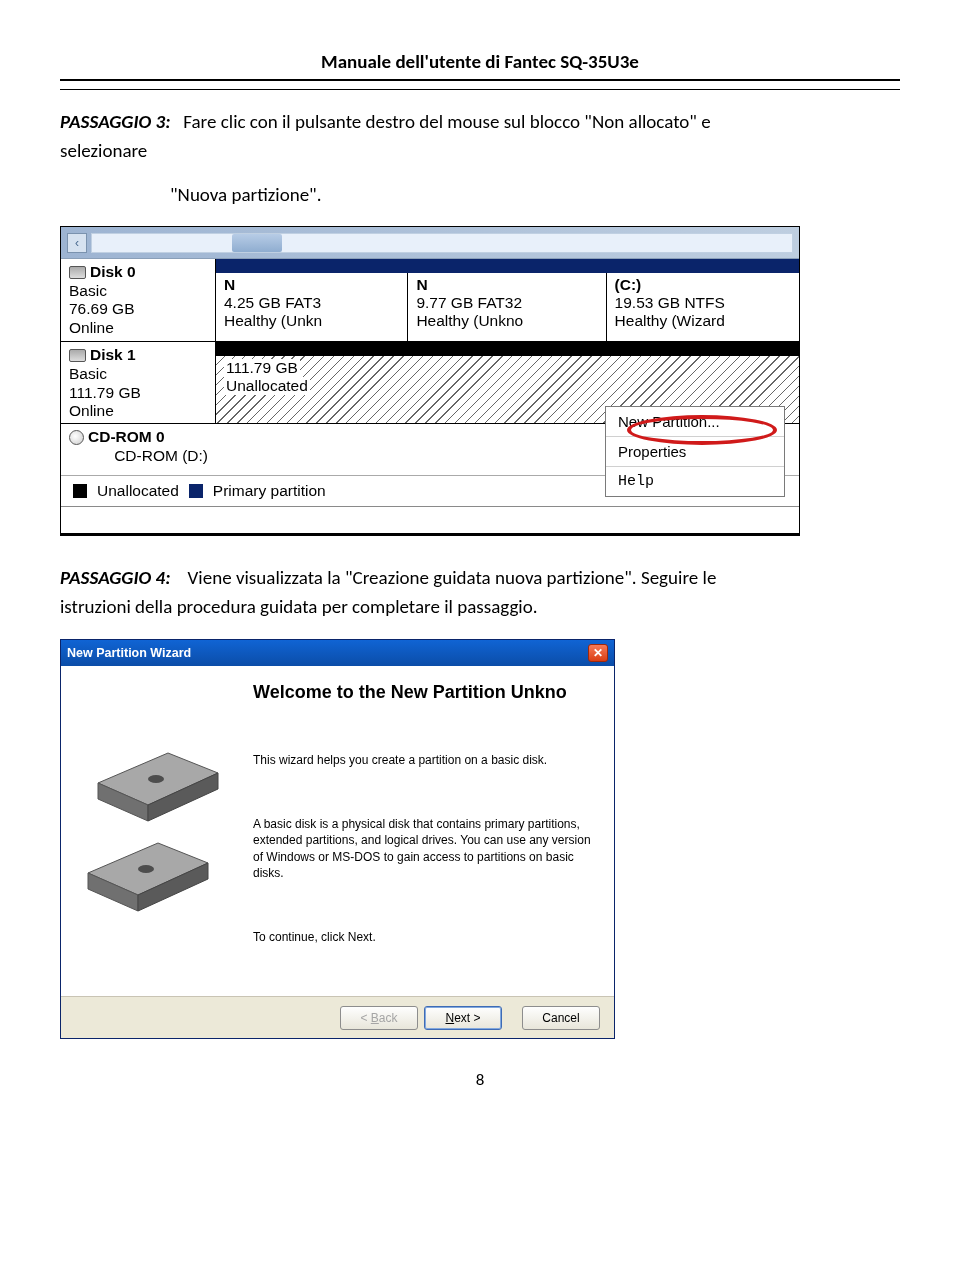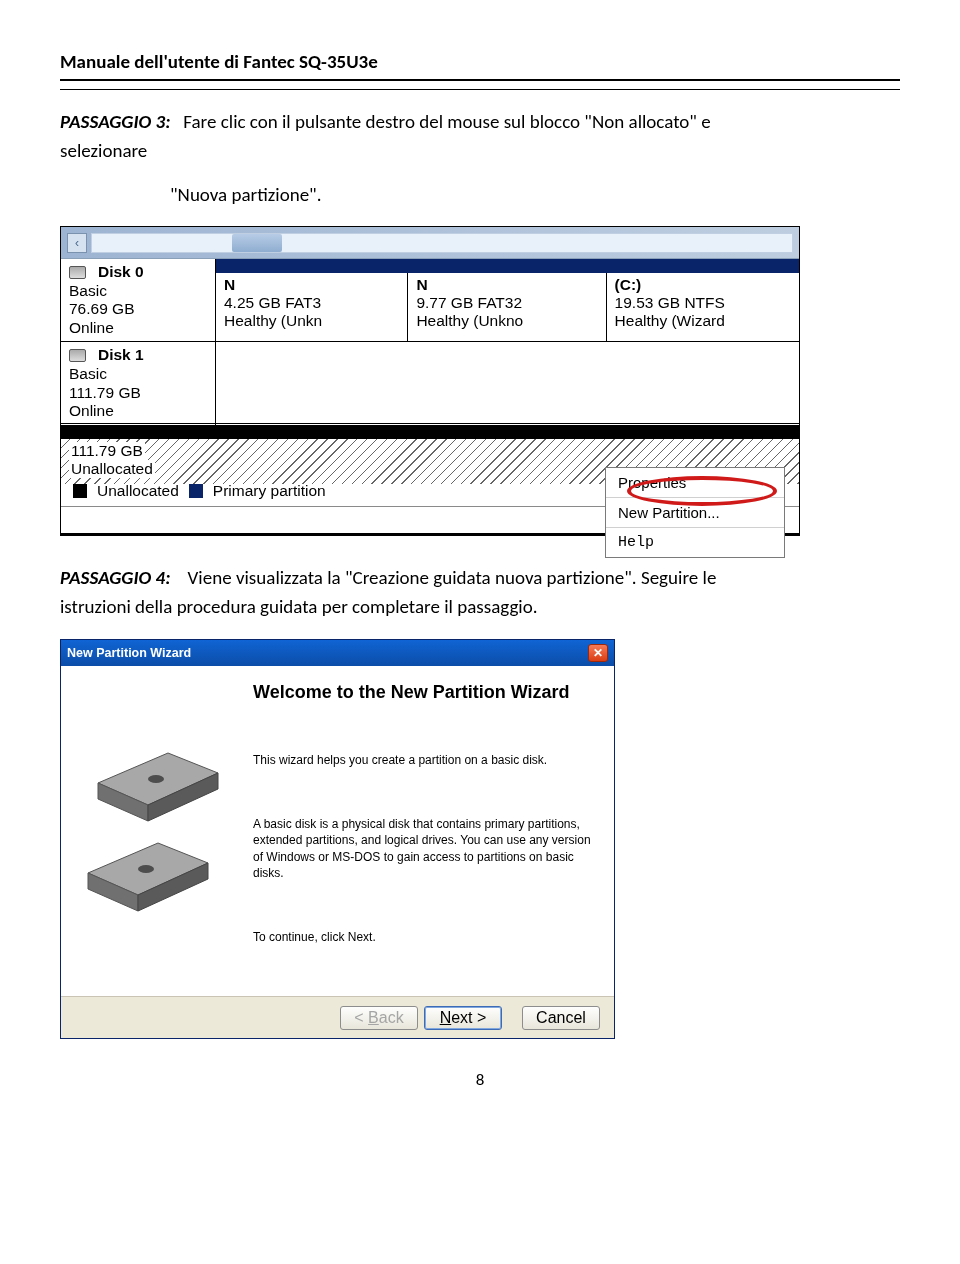--- a/index.html
+++ b/index.html
@@ -5,21 +5,21 @@
   * { box-sizing: border-box; }
   body {
     font-family: Calibri, Arial, sans-serif;
     margin: 0;
     padding: 50px 60px 40px 60px;
     background: #fff;
     color: #000;
     width: 960px;
   }
   .header-right {
-    text-align: left;
+    text-align: center;
     font-weight: bold;
     font-size: 19px;
     margin-bottom: 6px;
   }
   .hr-top {
     border: none;
     border-top: 2px solid #000;
     margin: 0 0 8px 0;
   }
   .hr-thin {
@@ -89,21 +89,21 @@
     width: 155px;
     border-right: 1px solid #000;
     padding: 4px 8px;
     font-size: 15.5px;
     line-height: 1.2;
   }
   .dm-left .disk-title {
     font-weight: bold;
     display: flex;
     align-items: center;
-    gap: 12px;
+    gap: 4px;
   }
   .disk-icon {
     width: 17px;
     height: 13px;
     background: linear-gradient(#aaa, #ddd);
     border: 1px solid #555;
     border-radius: 2px;
     display: inline-block;
   }
   .dm-right {
@@ -186,21 +186,21 @@
     border-bottom: 2px solid #000;
   }
   .cd-icon {
     display: inline-block;
     width: 15px;
     height: 15px;
     border: 1px solid #555;
     border-radius: 50%;
     background: radial-gradient(circle at 40% 40%, #fff, #ccc);
   }
-  .spacer-part-row { height: 82px; flex-direction: column; }
+  .spacer-part-row { height: 82px; }
 
   
   .wiz-wrap {
     width: 555px;
     margin-top: 4px;
     font-family: Tahoma, Arial, sans-serif;
     border: 1px solid #0a246a;
   }
   .wiz-title {
     height: 26px;
@@ -263,21 +263,21 @@
     height: 42px;
     display: flex;
     align-items: center;
     justify-content: flex-end;
     padding: 0 14px;
     gap: 6px;
   }
   .wiz-btn {
     min-width: 78px;
     height: 24px;
-    font-size: 16px;
+    font-size: 12px;
     font-family: Tahoma, Arial, sans-serif;
     border: 1px solid #8d8d8d;
     background: linear-gradient(#fefefe, #e8e6da);
     border-radius: 3px;
     display: inline-flex;
     align-items: center;
     justify-content: center;
     padding: 0 10px;
   }
   .wiz-btn.disabled {
@@ -358,22 +358,22 @@
       <div>111.79 GB</div>
       <div>Online</div>
     </div>
     <div class="dm-right" style="position:relative">
       <div style="height:14px;background:#000"></div>
       <div class="dm-unalloc">
         <div><span class="txt">111.79 GB</span></div>
         <div><span class="txt">Unallocated</span></div>
         <div class="red-circle"></div>
         <div class="context-menu">
+          <div class="mitem">New Partition...</div>
           <div class="mitem">Properties</div>
-          <div class="mitem">New Partition...</div>
           <div class="mitem">Help</div>
         </div>
       </div>
     </div>
   </div>
 
   <div class="dm-row-cd">
     <div class="dm-left" style="border-right:none">
       <div class="disk-title">
           <span class="cd-icon"></span>
@@ -415,21 +415,21 @@
         </g>
         <g transform="translate(12,142)">
           <polygon points="0,30 70,0 120,20 50,52" fill="#a8a8a8" stroke="#555"></polygon>
           <polygon points="0,30 50,52 50,68 0,46" fill="#707070" stroke="#555"></polygon>
           <polygon points="50,52 120,20 120,36 50,68" fill="#5a5a5a" stroke="#444"></polygon>
           <ellipse cx="58" cy="26" rx="8" ry="4" fill="#4d4d4d"></ellipse>
         </g>
       </svg>
     </div>
     <div class="wiz-main">
-      <div class="wiz-h">Welcome to the New Partition Wizard</div>
+      <div class="wiz-h">Welcome to the New Partition Unkno</div>
       <div class="wiz-p">This wizard helps you create a partition on a basic disk.</div>
       <div class="wiz-p">A basic disk is a physical disk that contains primary partitions, extended partitions, and logical drives. You can use any version of Windows or MS-DOS to gain access to partitions on basic disks.</div>
       <div class="wiz-p">To continue, click Next.</div>
     </div>
   </div>
   <div class="wiz-footer">
     <div class="wiz-btn disabled">
         <span>&lt; <span class="underline-char">B</span>ack</span>
       </div>
     <div class="wiz-btn default">

